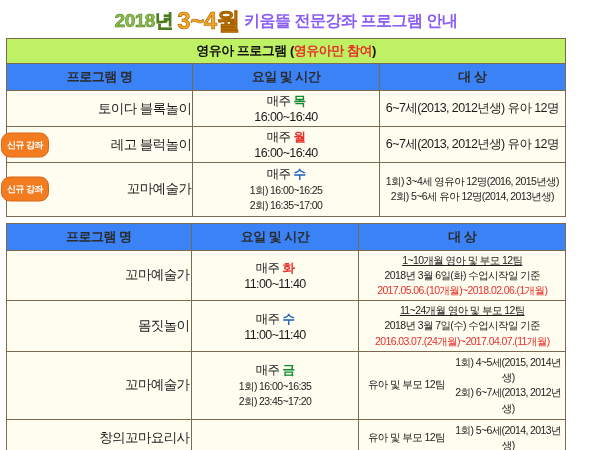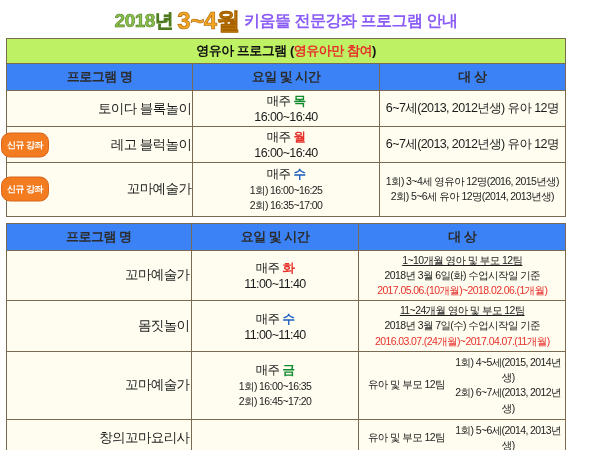--- a/index.html
+++ b/index.html
@@ -168,21 +168,21 @@
         <div>2018년 3월 7일(수) 수업시작일 기준</div>
         <div class="red">2016.03.07.(24개월)~2017.04.07.(11개월)</div>
       </td>
     </tr>
 
     <tr>
       <td class="cell rowname">꼬마예술가</td>
       <td class="cell day two-line">
         <div><span>매주 </span><span class="d d-green">금</span></div>
         <div class="small">1회) 16:00~16:35</div>
-        <div class="small">2회) 16:45~17:20</div>
+        <div class="small">2회) 23:45~17:20</div>
       </td>
       <td class="cell">
         <table style="border:none">
           <tbody>
                 <tr>
             <td style="border:none;width:45%" class="small">유아 및 부모 12팀</td>
             <td style="border:none;width:55%" class="small two-line">
               <div>1회) 4~5세(2015, 2014년생)</div>
               <div>2회) 6~7세(2013, 2012년생)</div>
             </td>

